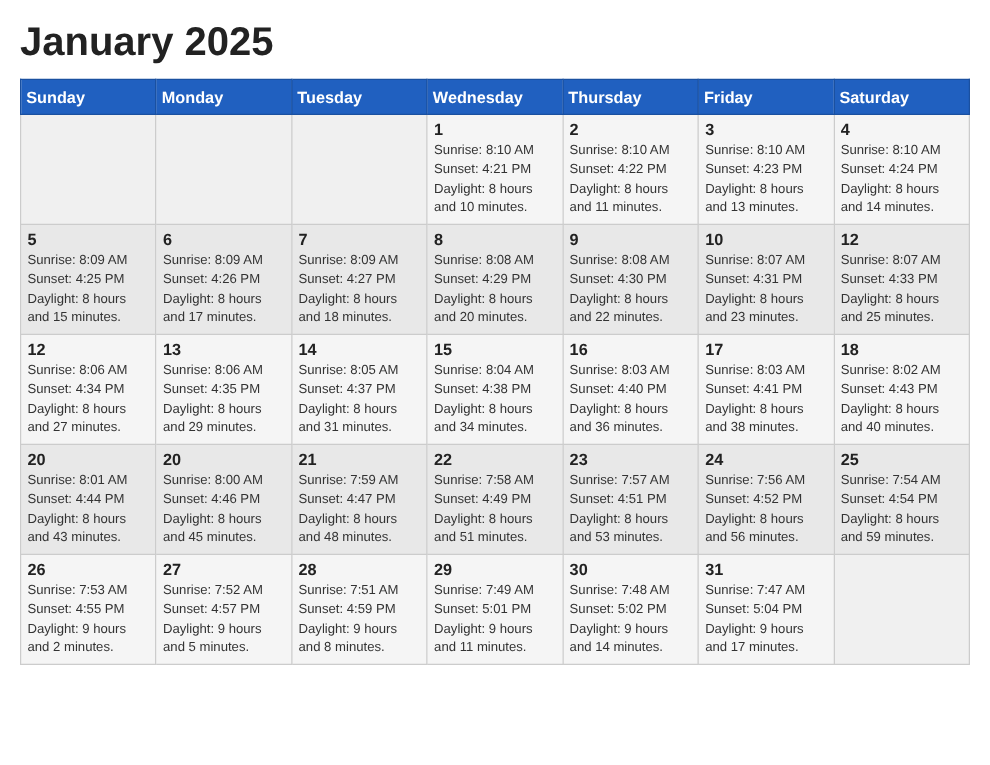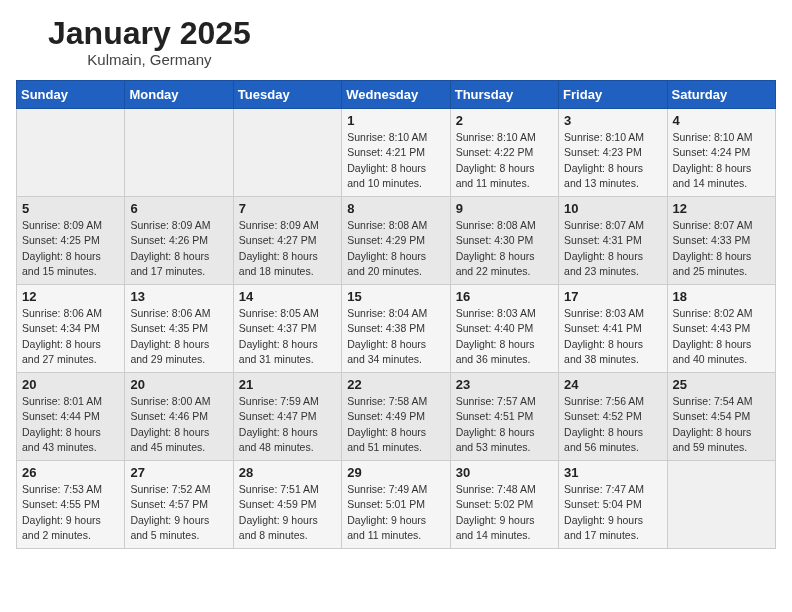--- a/index.html
+++ b/index.html
@@ -29,22 +29,21 @@
       font-size: 18px;
       font-weight: bold;
       color: #1a5fb4;
     }
     .logo-icon {
       width: 28px;
       height: 22px;
       margin-left: 2px;
     }
     .title-block {
-      text-align: center;
-      margin-left: 32px;
+      text-align: right;
     }
     .month-title {
       font-size: 32px;
       font-weight: bold;
       color: #222;
       line-height: 1.1;
     }
     .location {
       font-size: 15px;
       color: #444;
@@ -94,21 +93,20 @@
     .empty-cell {
       background: #f0f0f0 !important;
     }
   </style>
 </head>
 <body>
 
 <div class="header">
   <div class="title-block">
     <div class="month-title">January 2025</div>
-    <div class="location">Kulmain, Germany</div>
   </div>
 </div>
 
 <table>
   <thead>
     <tr>
       <th>Sunday</th>
       <th>Monday</th>
       <th>Tuesday</th>
       <th>Wednesday</th>

